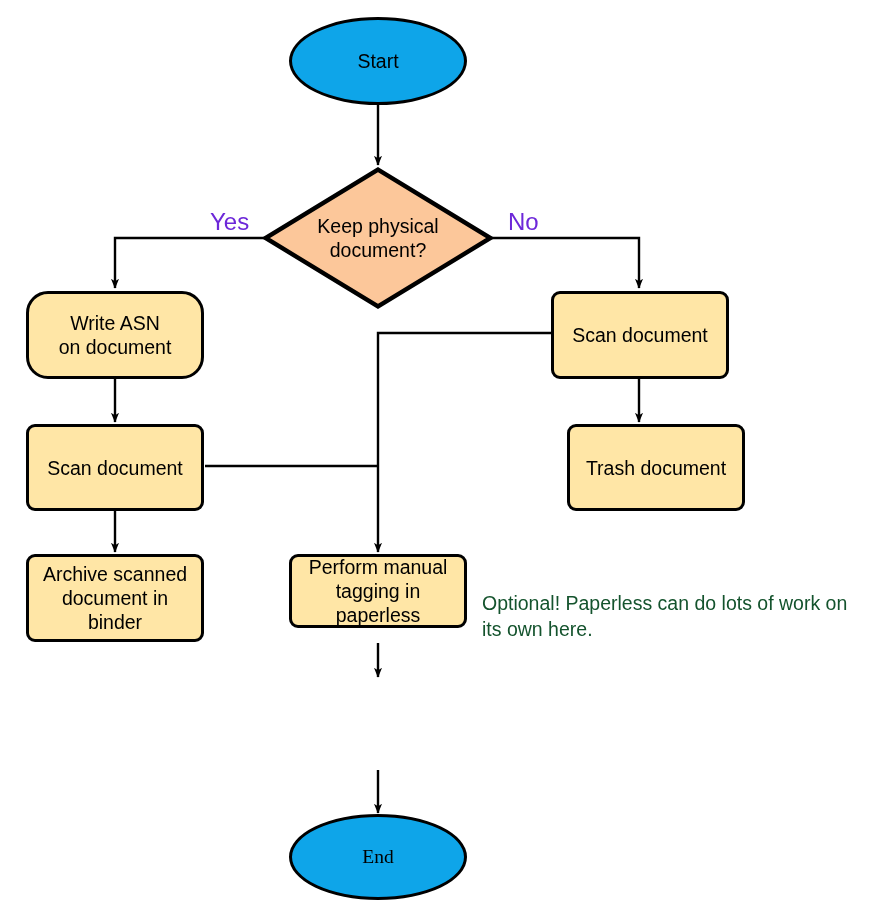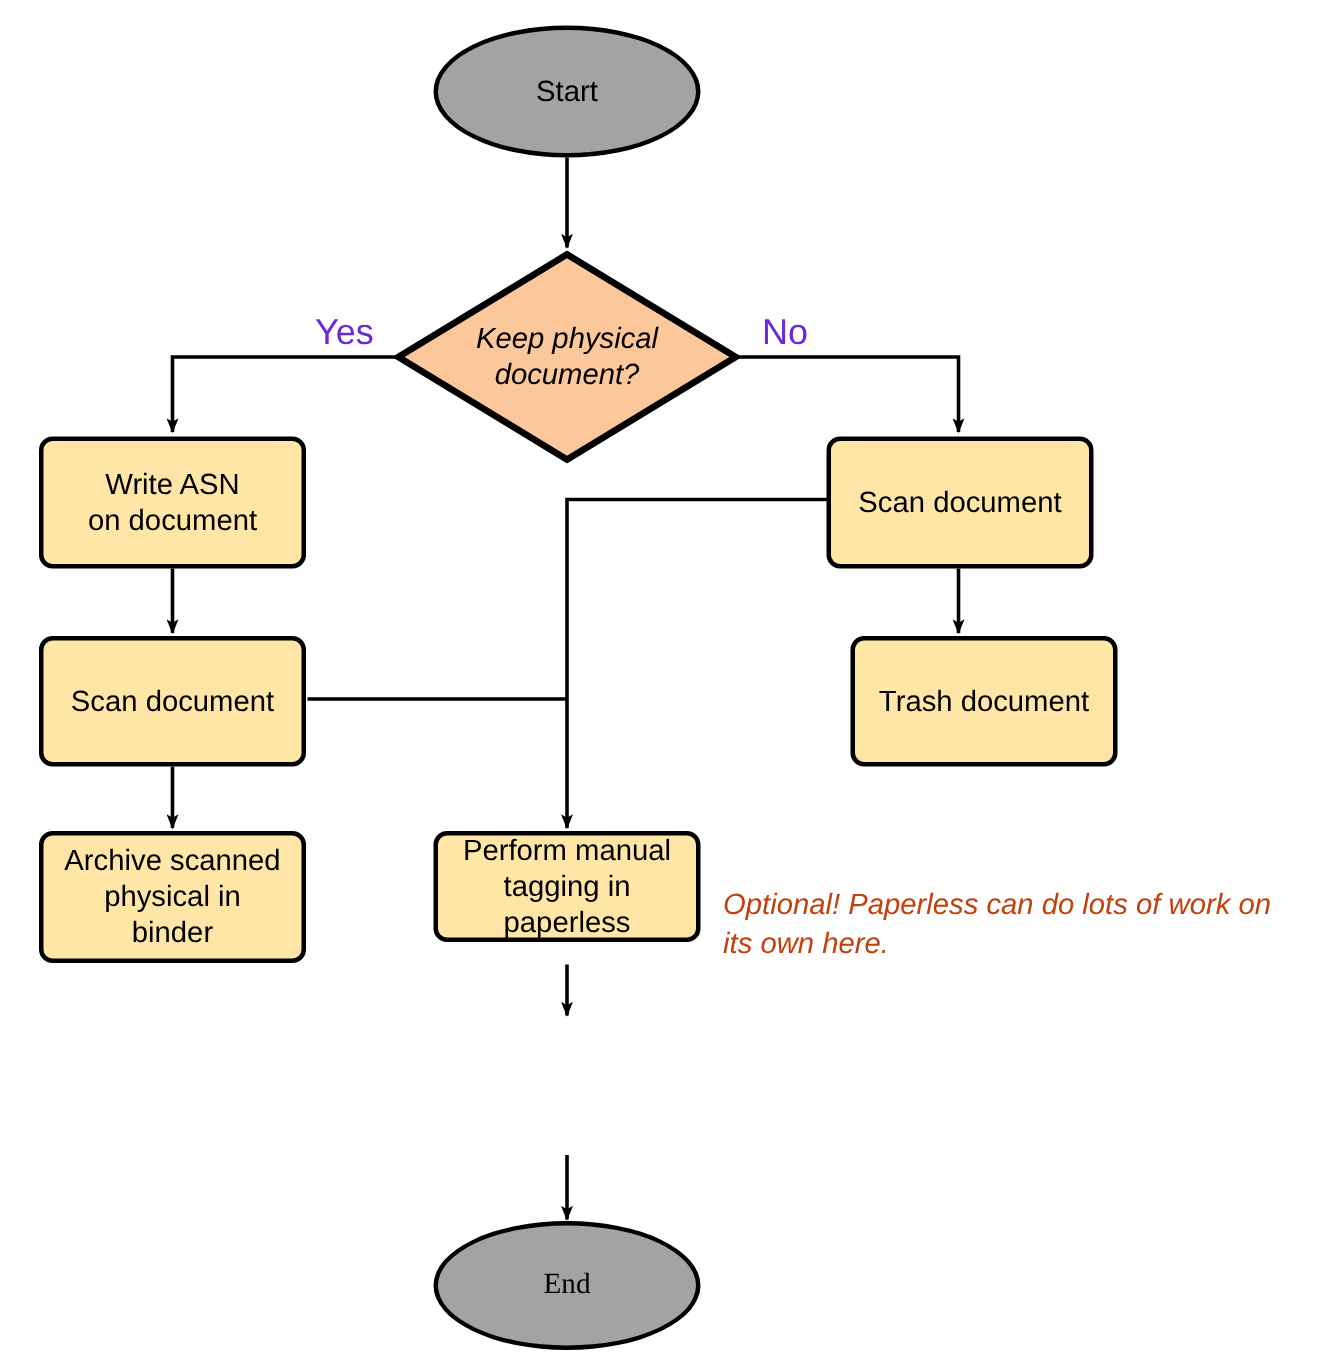--- a/index.html
+++ b/index.html
@@ -34,21 +34,21 @@
     justify-content: center;
     text-align: center;
     color: #000000;
     font-size: 19.5px;
     line-height: 24px;
     white-space: pre-line;
   }
   .node-terminator {
     border: 3px solid #000000;
     border-radius: 50%;
-    background: #a3a3a3;
+    background: #0ea5e9;
   }
   .node-process {
     border: 3px solid #000000;
     border-radius: 9px;
     background: #ffe6a6;
   }
   .node-decision {
     background: transparent;
     border: none;
   }
@@ -57,35 +57,33 @@
     left: 0;
     top: 0;
     width: 100%;
     height: 100%;
   }
   .node-decision .decision-label {
     position: relative;
     z-index: 2;
     width: 100%;
     text-align: center;
-    font-style: italic;
   }
   .edge-label {
     position: absolute;
     color: #6d28d9;
     font-size: 24px;
     line-height: 22px;
     white-space: nowrap;
   }
   .annotation {
     position: absolute;
-    color: #c2410c;
+    color: #14532d;
     font-size: 19.5px;
     line-height: 26px;
-    font-style: italic;
     white-space: pre-line;
   }
 </style>
 </head>
 <body>
 
 <div id="diagram-root">
 
   <svg id="edges-layer" width="888" height="907" viewBox="0 0 888 907">
     <defs>
@@ -123,32 +121,32 @@
   </div>
 
   <div class="node node-decision" style="left:263px; top:167px; width:230px; height:142px;">
     <svg class="diamond-shape" viewBox="0 0 230 142" preserveAspectRatio="none">
       <polygon points="115,2.6 227.4,71 115,139.4 2.6,71" fill="#fcc79a" stroke="#000000" stroke-width="4.4" stroke-linejoin="miter" vector-effect="non-scaling-stroke"></polygon>
     </svg>
     <span class="decision-label">Keep physical
 document?</span>
   </div>
 
-  <div class="node node-process" style="left:26px; top:291px; width:178px; height:88px;">
+  <div class="node node-process" style="left:26px; top:291px; width:178px; height:88px;border-radius:22px;">
     <span>Write ASN
 on document</span>
   </div>
 
   <div class="node node-process" style="left:26px; top:424px; width:178px; height:87px;">
     <span>Scan document</span>
   </div>
 
   <div class="node node-process" style="left:26px; top:554px; width:178px; height:88px;">
     <span>Archive scanned
-physical in
+document in
 binder</span>
   </div>
 
   <div class="node node-process" style="left:551px; top:291px; width:178px; height:88px;">
     <span>Scan document</span>
   </div>
 
   <div class="node node-process" style="left:551px; top:424px; width:178px; height:87px;margin-left:16px;">
     <span>Trash document</span>
   </div>

